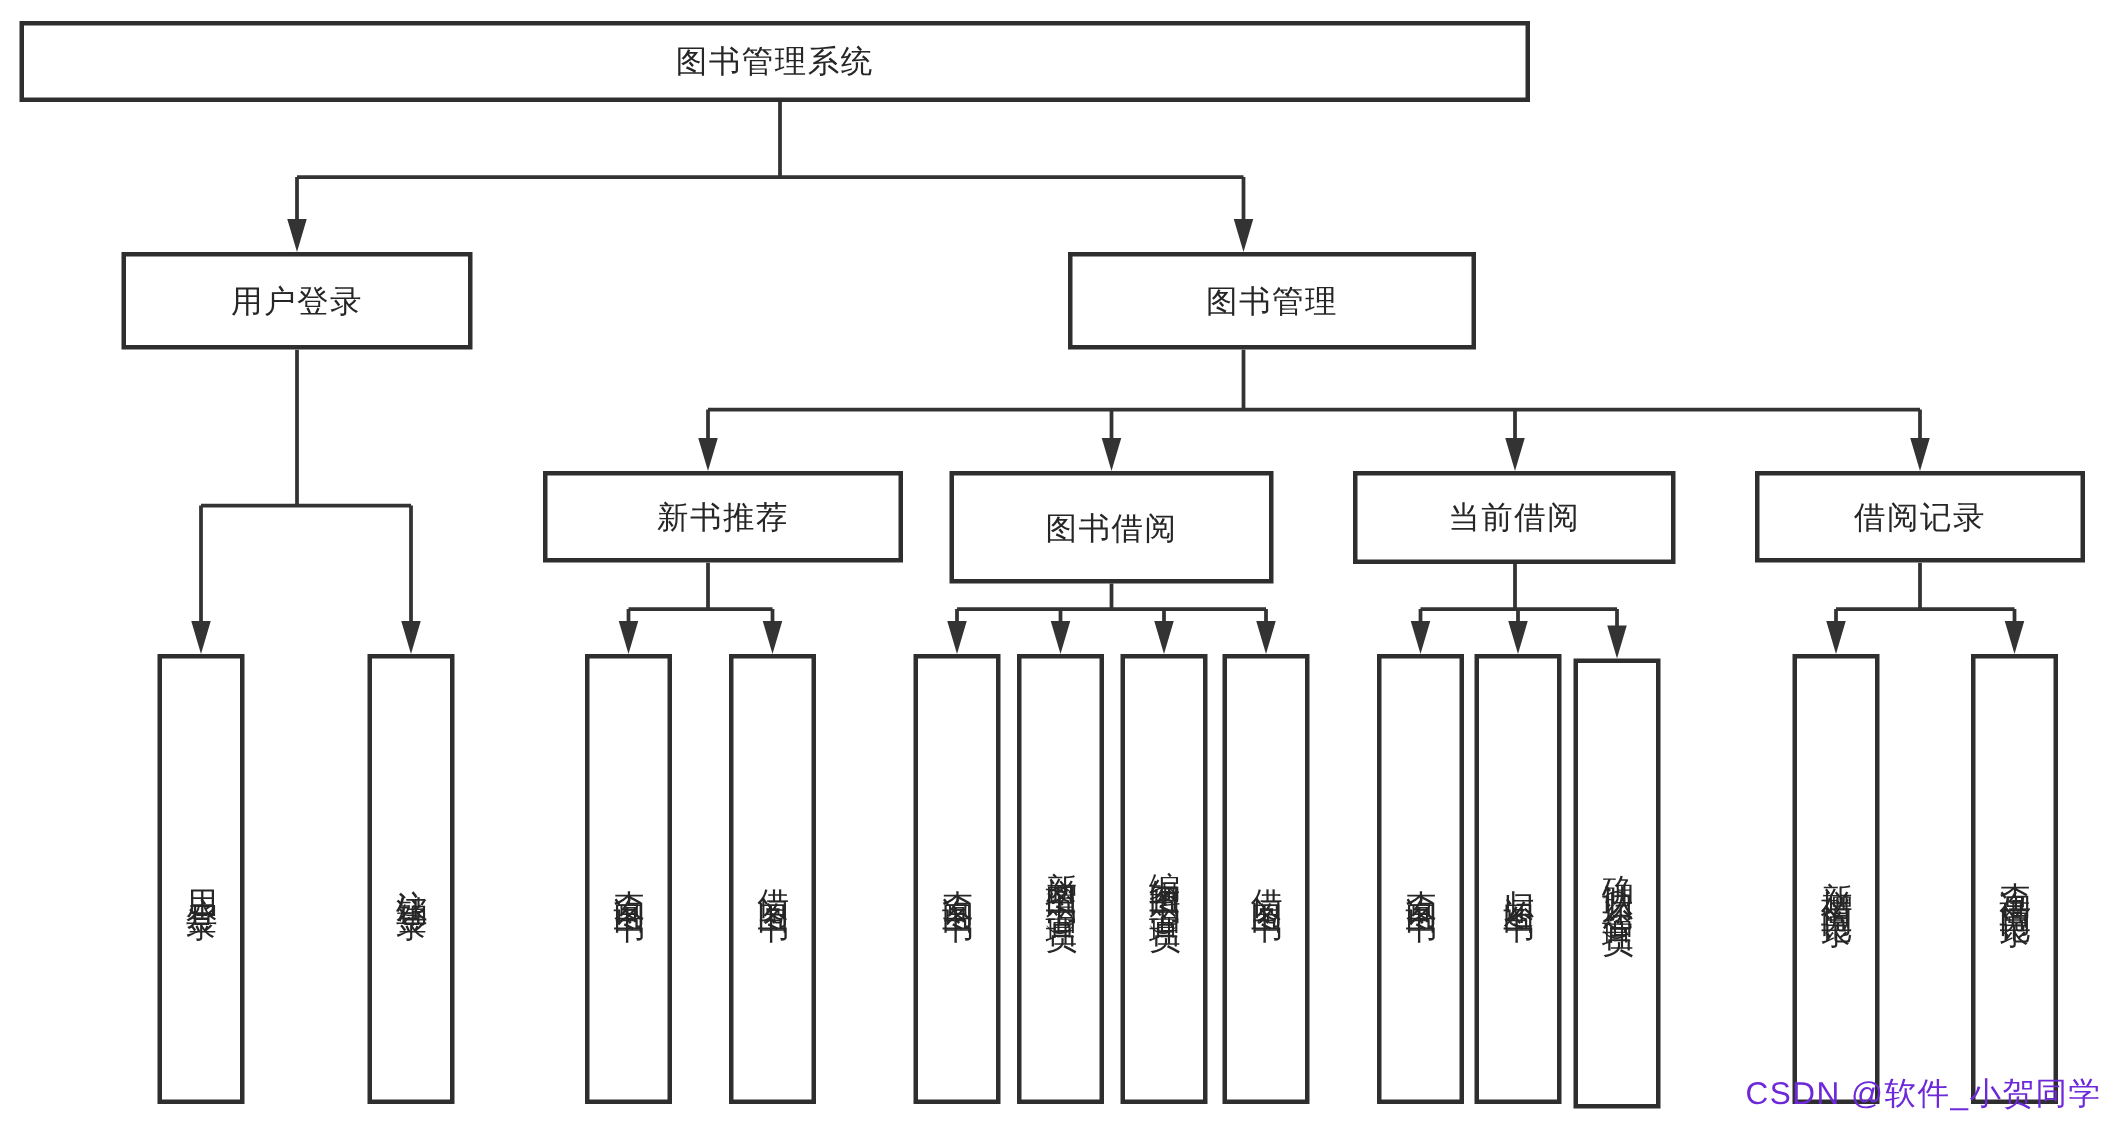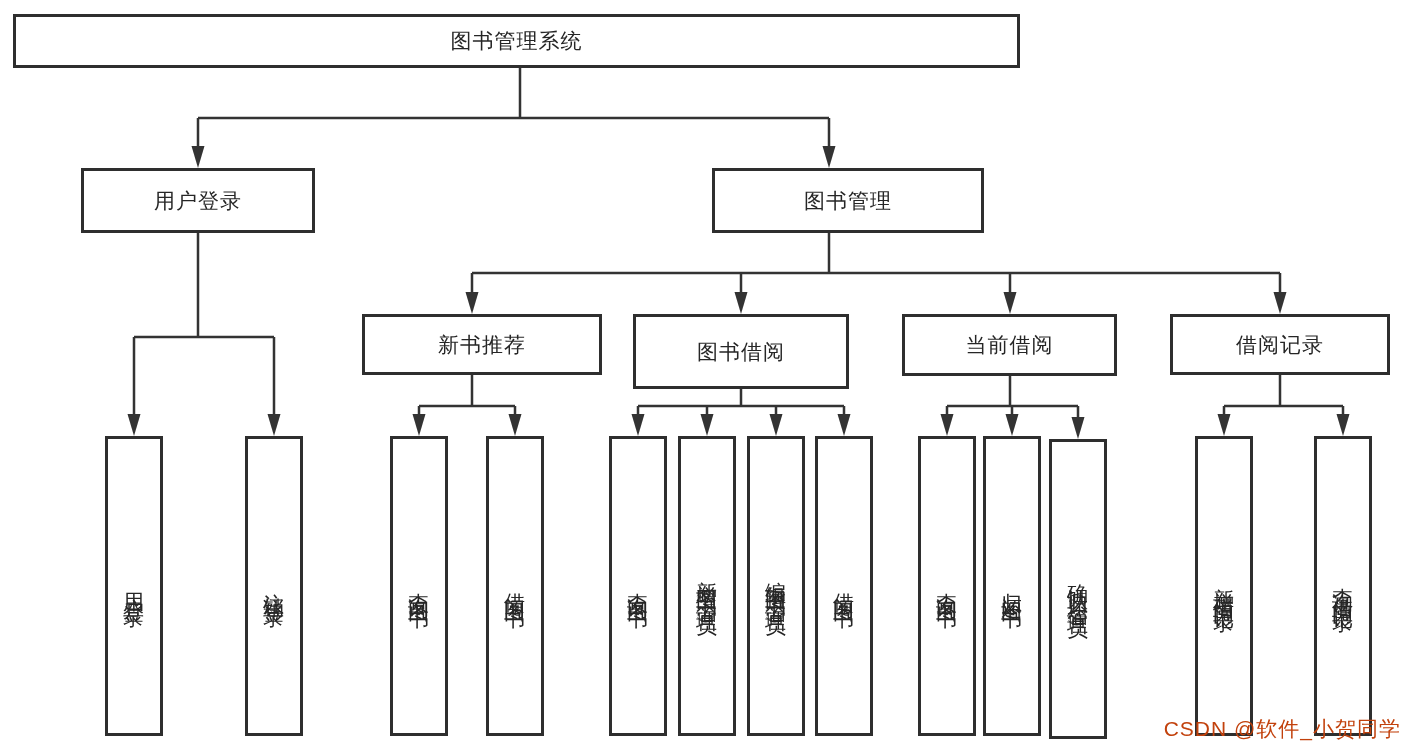--- a/index.html
+++ b/index.html
@@ -62,21 +62,21 @@
   .l-10 { left: 983px; }
   .l-11 { left: 1049px; top: 439px; }
   .l-12 { left: 1195px; }
   .l-13 { left: 1314px; }
   #watermark {
     position: absolute;
     right: 4px;
     top: 715px;
     z-index: 10;
     font-size: 21px;
-    color: #c2410c;
+    color: #6d28d9;
     letter-spacing: 1px;
   }
 </style>
 </head>
 <body>
 
 <div id="stage">
 
   <svg id="connectors" width="1405" height="747" viewBox="0 0 1405 747">
     <g stroke="#333333" stroke-width="2.5" fill="none">

